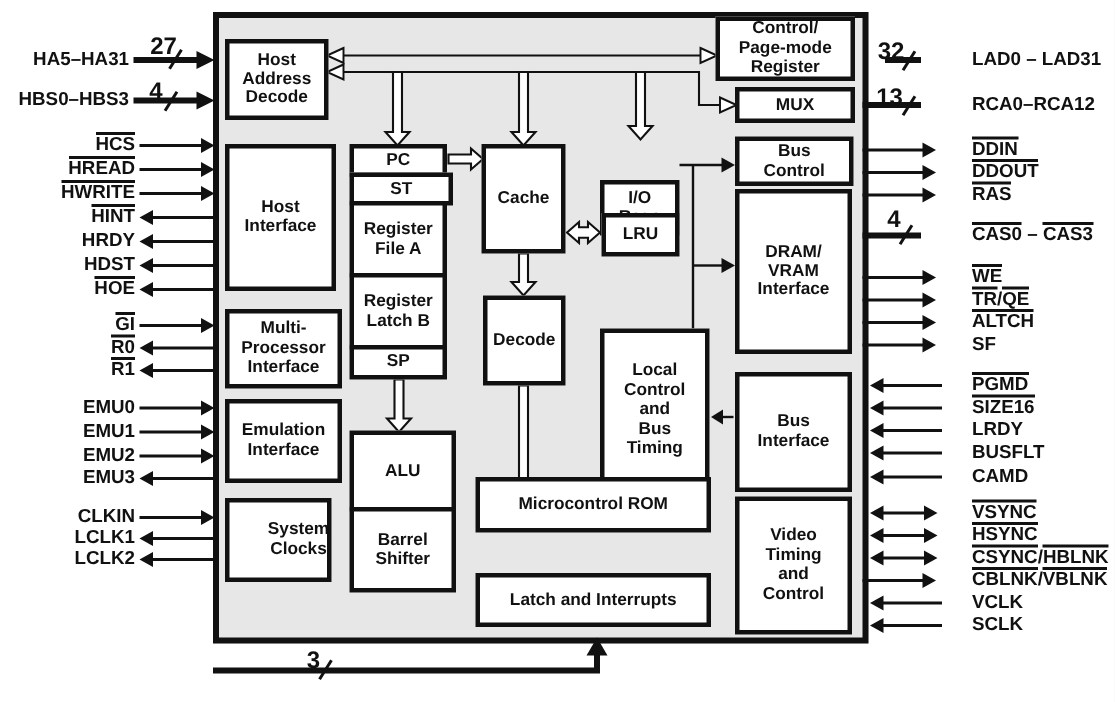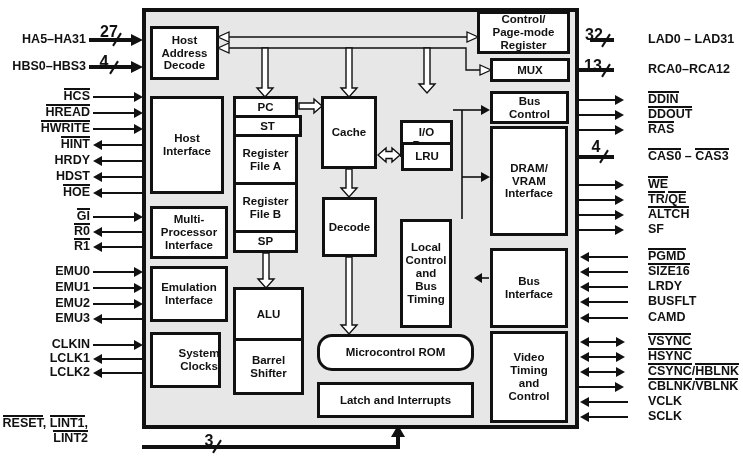--- a/index.html
+++ b/index.html
@@ -101,21 +101,21 @@
       </div>
       <div class="block" style="left: 233px; top: 115px; width: 69px; height: 22px;">
         <div>ST</div>
       </div>
       <div class="block" style="left: 233px; top: 134px; width: 65px; height: 51px;">
         <div>Register</div>
         <div>File A</div>
       </div>
       <div class="block" style="left: 233px; top: 182px; width: 65px; height: 51px;">
         <div>Register</div>
-        <div>File B</div>
+        <div>Latch B</div>
       </div>
       <div class="block" style="left: 233px; top: 230px; width: 65px; height: 23px;">
         <div>SP</div>
       </div>
       <div class="block" style="left: 321px; top: 96px; width: 56px; height: 73px;">
         <div>Cache</div>
       </div>
       <div class="block" style="left: 400px; top: 92px; width: 53px; height: 37px; margin-top: 28px;">
         <div>I/O</div>
         <div>Regs</div>
@@ -126,28 +126,28 @@
       <div class="block" style="left: 322px; top: 197px; width: 55px; height: 60px;">
         <div>Decode</div>
       </div>
       <div class="block" style="left: 233px; top: 287px; width: 71px; height: 54px;">
         <div>ALU</div>
       </div>
       <div class="block" style="left: 233px; top: 338px; width: 71px; height: 57px;">
         <div>Barrel</div>
         <div>Shifter</div>
       </div>
-      <div class="block" style="left: 400px; top: 219px; width: 52px; height: 109px;">
+      <div class="block" style="left: 400px; top: 219px; width: 73px; height: 109px;">
         <div>Local</div>
         <div>Control</div>
         <div>and</div>
         <div>Bus</div>
         <div>Timing</div>
       </div>
-      <div class="block" style="left: 317px; top: 334px; width: 157px; height: 37px; border-radius: 15px;">
+      <div class="block" style="left: 317px; top: 318px; width: 157px; height: 37px;">
         <div>Microcontrol ROM</div>
       </div>
       <div class="block" style="left: 317px; top: 382px; width: 157px; height: 36px;">
         <div>Latch and Interrupts</div>
       </div>
       <div class="block" style="left: 477px; top: 11px; width: 93px; height: 43px;">
         <div>Control/</div>
         <div>Page-mode</div>
         <div>Register</div>
       </div>
@@ -169,14 +169,13 @@
       </div>
       <div class="block" style="left: 490px; top: 331px; width: 78px; height: 92px;">
         <div>Video</div>
         <div>Timing</div>
         <div>and</div>
         <div>Control</div>
       </div>
     </div>
   <div id="pins"><div style="display: contents;"></div><div class="pin-label lft" style="right: 657px; top: 32px;"><span>HA5–HA31</span></div><div class="pin-line" style="left: 89px; top: 38px; width: 43px; height: 4px;"></div><div class="tri tri-rT" style="left: 131px; top: 34px;"></div><span class="busnum" style="left: 109px; top: 23px;">27</span><div class="slash" style="left: 116px; top: 32px;"></div><div style="display: contents;"></div><div class="pin-label lft" style="right: 657px; top: 59px;"><span>HBS0–HBS3</span></div><div class="pin-line" style="left: 89px; top: 65px; width: 43px; height: 4px;"></div><div class="tri tri-rT" style="left: 131px; top: 61px;"></div><span class="busnum" style="left: 104px; top: 53px;">4</span><div class="slash" style="left: 113px; top: 60px;"></div><div style="display: contents;"></div><div class="pin-label lft" style="right: 653px; top: 89px;"><span class="bar">HCS</span></div><div class="pin-line" style="left: 93px; top: 96px; width: 42px; height: 2px;"></div><div class="tri tri-r" style="left: 134px; top: 92px;"></div><div style="display: contents;"></div><div class="pin-label lft" style="right: 653px; top: 105px;"><span class="bar">HREAD</span></div><div class="pin-line" style="left: 93px; top: 112px; width: 42px; height: 2px;"></div><div class="tri tri-r" style="left: 134px; top: 108px;"></div><div style="display: contents;"></div><div class="pin-label lft" style="right: 653px; top: 121px;"><span class="bar">HWRITE</span></div><div class="pin-line" style="left: 93px; top: 128px; width: 42px; height: 2px;"></div><div class="tri tri-r" style="left: 134px; top: 124px;"></div><div style="display: contents;"></div><div class="pin-label lft" style="right: 653px; top: 137px;"><span class="bar">HINT</span></div><div class="tri tri-l" style="left: 93px; top: 140px;"></div><div class="pin-line" style="left: 101px; top: 144px; width: 45px; height: 2px;"></div><div style="display: contents;"></div><div class="pin-label lft" style="right: 653px; top: 153px;"><span>HRDY</span></div><div class="tri tri-l" style="left: 93px; top: 156px;"></div><div class="pin-line" style="left: 101px; top: 160px; width: 45px; height: 2px;"></div><div style="display: contents;"></div><div class="pin-label lft" style="right: 653px; top: 169px;"><span>HDST</span></div><div class="tri tri-l" style="left: 93px; top: 172px;"></div><div class="pin-line" style="left: 101px; top: 176px; width: 45px; height: 2px;"></div><div style="display: contents;"></div><div class="pin-label lft" style="right: 653px; top: 185px;"><span class="bar">HOE</span></div><div class="tri tri-l" style="left: 93px; top: 188px;"></div><div class="pin-line" style="left: 101px; top: 192px; width: 45px; height: 2px;"></div><div style="display: contents;"></div><div class="pin-label lft" style="right: 653px; top: 209px;"><span class="bar">GI</span></div><div class="pin-line" style="left: 93px; top: 216px; width: 42px; height: 2px;"></div><div class="tri tri-r" style="left: 134px; top: 212px;"></div><div style="display: contents;"></div><div class="pin-label lft" style="right: 653px; top: 224px;"><span class="bar">R0</span></div><div class="tri tri-l" style="left: 93px; top: 227px;"></div><div class="pin-line" style="left: 101px; top: 231px; width: 45px; height: 2px;"></div><div style="display: contents;"></div><div class="pin-label lft" style="right: 653px; top: 239px;"><span class="bar">R1</span></div><div class="tri tri-l" style="left: 93px; top: 242px;"></div><div class="pin-line" style="left: 101px; top: 246px; width: 45px; height: 2px;"></div><div style="display: contents;"></div><div class="pin-label lft" style="right: 653px; top: 264px;"><span>EMU0</span></div><div class="pin-line" style="left: 93px; top: 271px; width: 42px; height: 2px;"></div><div class="tri tri-r" style="left: 134px; top: 267px;"></div><div style="display: contents;"></div><div class="pin-label lft" style="right: 653px; top: 280px;"><span>EMU1</span></div><div class="pin-line" style="left: 93px; top: 287px; width: 42px; height: 2px;"></div><div class="tri tri-r" style="left: 134px; top: 283px;"></div><div style="display: contents;"></div><div class="pin-label lft" style="right: 653px; top: 296px;"><span>EMU2</span></div><div class="pin-line" style="left: 93px; top: 303px; width: 42px; height: 2px;"></div><div class="tri tri-r" style="left: 134px; top: 299px;"></div><div style="display: contents;"></div><div class="pin-label lft" style="right: 653px; top: 311px;"><span>EMU3</span></div><div class="tri tri-l" style="left: 93px; top: 314px;"></div><div class="pin-line" style="left: 101px; top: 318px; width: 45px; height: 2px;"></div><div style="display: contents;"></div><div class="pin-label lft" style="right: 653px; top: 337px;"><span>CLKIN</span></div><div class="pin-line" style="left: 93px; top: 344px; width: 42px; height: 2px;"></div><div class="tri tri-r" style="left: 134px; top: 340px;"></div><div style="display: contents;"></div><div class="pin-label lft" style="right: 653px; top: 351px;"><span>LCLK1</span></div><div class="tri tri-l" style="left: 93px; top: 354px;"></div><div class="pin-line" style="left: 101px; top: 358px; width: 45px; height: 2px;"></div><div style="display: contents;"></div><div class="pin-label lft" style="right: 653px; top: 365px;"><span>LCLK2</span></div><div class="tri tri-l" style="left: 93px; top: 368px;"></div><div class="pin-line" style="left: 101px; top: 372px; width: 45px; height: 2px;"></div><div style="display: contents;"></div><div class="pin-label " style="left: 636px; top: 32px;"><span>LAD0 – LAD31</span></div><div class="tri tri-lTT" style="left: 580px; top: 34px;"></div><div class="pin-line" style="left: 590px; top: 38px; width: 24px; height: 4px;"></div><div class="tri tri-rTT" style="left: 613px; top: 34px;"></div><span class="busnum" style="left: 594px; top: 26px;">32</span><div class="slash" style="left: 605px; top: 33px;"></div><div style="display: contents;"></div><div class="pin-label " style="left: 636px; top: 62px;"><span>RCA0–RCA12</span></div><div class="pin-line" style="left: 575px; top: 68px; width: 39px; height: 4px;"></div><div class="tri tri-rTT" style="left: 613px; top: 64px;"></div><span class="busnum" style="left: 593px; top: 57px;">13</span><div class="slash" style="left: 605px; top: 63px;"></div><div style="display: contents;"></div><div class="pin-label " style="left: 636px; top: 92px;"><span class="bar">DDIN</span></div><div class="pin-line" style="left: 575px; top: 99px; width: 41px; height: 2px;"></div><div class="tri tri-r" style="left: 615px; top: 95px;"></div><div style="display: contents;"></div><div class="pin-label " style="left: 636px; top: 107px;"><span class="bar">DDOUT</span></div><div class="pin-line" style="left: 575px; top: 114px; width: 41px; height: 2px;"></div><div class="tri tri-r" style="left: 615px; top: 110px;"></div><div style="display: contents;"></div><div class="pin-label " style="left: 636px; top: 122px;"><span class="bar">RAS</span></div><div class="pin-line" style="left: 575px; top: 129px; width: 41px; height: 2px;"></div><div class="tri tri-r" style="left: 615px; top: 125px;"></div><div style="display: contents;"></div><div class="pin-label " style="left: 636px; top: 149px;"><span class="bar">CAS0</span><span> – </span><span class="bar">CAS3</span></div><div class="pin-line" style="left: 575px; top: 155px; width: 39px; height: 4px;"></div><div class="tri tri-rTT" style="left: 613px; top: 151px;"></div><span class="busnum" style="left: 596px; top: 138px;">4</span><div class="slash" style="left: 603px; top: 149px;"></div><div style="display: contents;"></div><div class="pin-label " style="left: 636px; top: 177px;"><span class="bar">WE</span></div><div class="pin-line" style="left: 575px; top: 184px; width: 41px; height: 2px;"></div><div class="tri tri-r" style="left: 615px; top: 180px;"></div><div style="display: contents;"></div><div class="pin-label " style="left: 636px; top: 192px;"><span class="bar">TR</span><span>/</span><span class="bar">QE</span></div><div class="pin-line" style="left: 575px; top: 199px; width: 41px; height: 2px;"></div><div class="tri tri-r" style="left: 615px; top: 195px;"></div><div style="display: contents;"></div><div class="pin-label " style="left: 636px; top: 207px;"><span class="bar">ALTCH</span></div><div class="pin-line" style="left: 575px; top: 214px; width: 41px; height: 2px;"></div><div class="tri tri-r" style="left: 615px; top: 210px;"></div><div style="display: contents;"></div><div class="pin-label " style="left: 636px; top: 222px;"><span>SF</span></div><div class="pin-line" style="left: 575px; top: 229px; width: 41px; height: 2px;"></div><div class="tri tri-r" style="left: 615px; top: 225px;"></div><div style="display: contents;"></div><div class="pin-label " style="left: 636px; top: 249px;"><span class="bar">PGMD</span></div><div class="tri tri-l" style="left: 580px; top: 252px;"></div><div class="pin-line" style="left: 588px; top: 256px; width: 40px; height: 2px;"></div><div style="display: contents;"></div><div class="pin-label " style="left: 636px; top: 264px;"><span class="bar">SIZE16</span></div><div class="tri tri-l" style="left: 580px; top: 267px;"></div><div class="pin-line" style="left: 588px; top: 271px; width: 40px; height: 2px;"></div><div style="display: contents;"></div><div class="pin-label " style="left: 636px; top: 279px;"><span>LRDY</span></div><div class="tri tri-l" style="left: 580px; top: 282px;"></div><div class="pin-line" style="left: 588px; top: 286px; width: 40px; height: 2px;"></div><div style="display: contents;"></div><div class="pin-label " style="left: 636px; top: 294px;"><span>BUSFLT</span></div><div class="tri tri-l" style="left: 580px; top: 297px;"></div><div class="pin-line" style="left: 588px; top: 301px; width: 40px; height: 2px;"></div><div style="display: contents;"></div><div class="pin-label " style="left: 636px; top: 310px;"><span>CAMD</span></div><div class="tri tri-l" style="left: 580px; top: 313px;"></div><div class="pin-line" style="left: 588px; top: 317px; width: 40px; height: 2px;"></div><div style="display: contents;"></div><div class="pin-label " style="left: 636px; top: 334px;"><span class="bar">VSYNC</span></div><div class="tri tri-l" style="left: 580px; top: 337px;"></div><div class="pin-line" style="left: 588px; top: 341px; width: 29px; height: 2px;"></div><div class="tri tri-r" style="left: 616px; top: 337px;"></div><div style="display: contents;"></div><div class="pin-label " style="left: 636px; top: 349px;"><span class="bar">HSYNC</span></div><div class="tri tri-l" style="left: 580px; top: 352px;"></div><div class="pin-line" style="left: 588px; top: 356px; width: 29px; height: 2px;"></div><div class="tri tri-r" style="left: 616px; top: 352px;"></div><div style="display: contents;"></div><div class="pin-label " style="left: 636px; top: 364px;"><span class="bar">CSYNC</span><span>/</span><span class="bar">HBLNK</span></div><div class="tri tri-l" style="left: 580px; top: 367px;"></div><div class="pin-line" style="left: 588px; top: 371px; width: 29px; height: 2px;"></div><div class="tri tri-r" style="left: 616px; top: 367px;"></div><div style="display: contents;"></div><div class="pin-label " style="left: 636px; top: 379px;"><span class="bar">CBLNK</span><span>/</span><span class="bar">VBLNK</span></div><div class="pin-line" style="left: 575px; top: 386px; width: 41px; height: 2px;"></div><div class="tri tri-r" style="left: 615px; top: 382px;"></div><div style="display: contents;"></div><div class="pin-label " style="left: 636px; top: 394px;"><span>VCLK</span></div><div class="tri tri-l" style="left: 580px; top: 397px;"></div><div class="pin-line" style="left: 588px; top: 401px; width: 40px; height: 2px;"></div><div style="display: contents;"></div><div class="pin-label " style="left: 636px; top: 409px;"><span>SCLK</span></div><div class="tri tri-l" style="left: 580px; top: 412px;"></div><div class="pin-line" style="left: 588px; top: 416px; width: 40px; height: 2px;"></div><span class="busnum" style="left: 209px; top: 432px;">3</span><div class="slash" style="left: 216px; top: 439px;"></div></div>
 
-  <div id="reset-label"><div><span class="bar">RESET</span><span>, </span><span class="bar">LINT1</span><span>,</span></div><div><span class="bar">LINT2</span></div></div>
 </div>
 
 </body></html>

